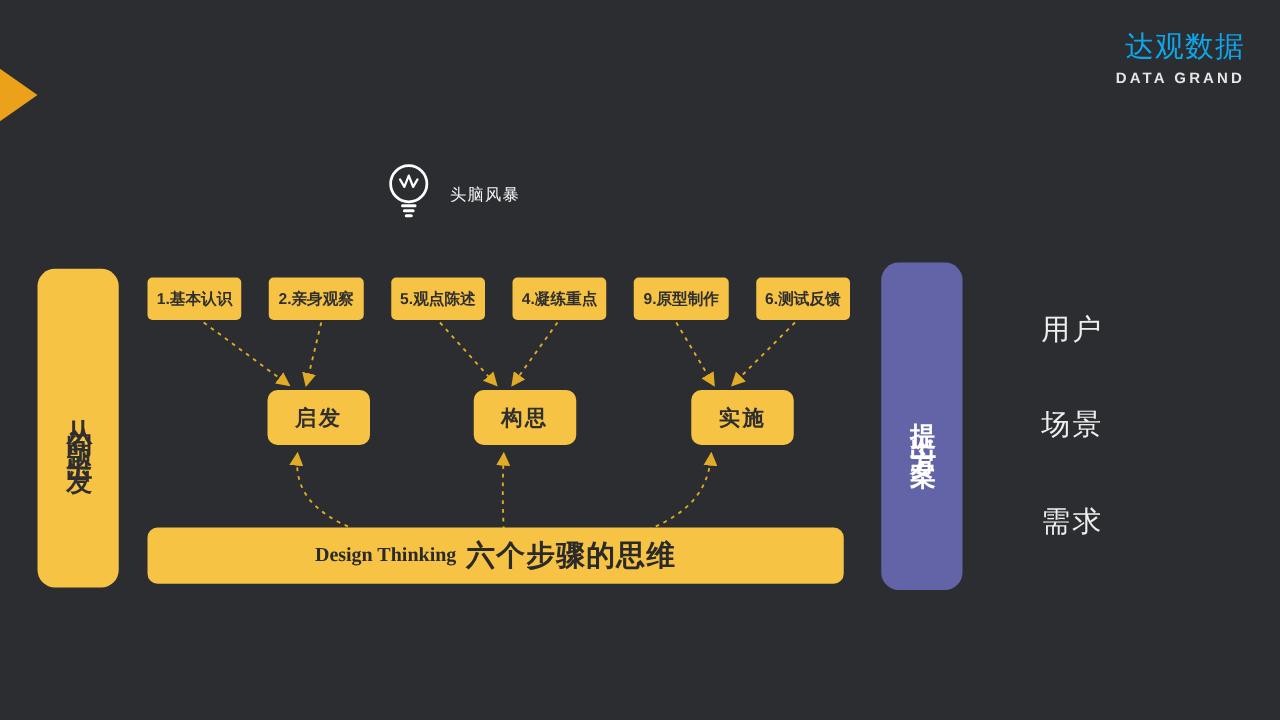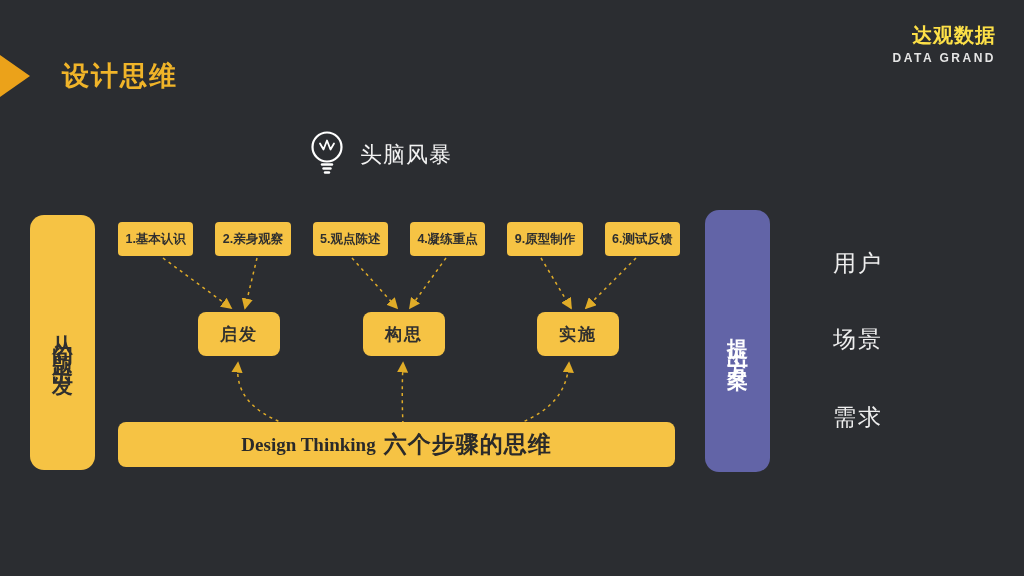--- a/index.html
+++ b/index.html
@@ -30,44 +30,44 @@
     font-weight: 600;
     color: #f0b429;
     letter-spacing: 2px;
   }
   .logo {
     position: absolute;
     right: 28px; top: 22px;
     text-align: right;
   }
   .logo-brand {
-    font-size: 20px;
-    font-weight: 700;
-    color: #fde047;
+    font-size: 23px;
+    font-weight: 400;
+    color: #0ea5e9;
     letter-spacing: 1px;
   }
   .logo-sub {
     font-size: 12px;
     font-weight: 700;
     color: #e5e5e5;
     letter-spacing: 2.5px;
     margin-top: 2px;
   }
 
   
   .brainstorm {
     position: absolute;
     left: 308px; top: 130px;
     display: flex;
     align-items: center;
     gap: 14px;
   }
   .brainstorm-label {
     color: #f2f2f2;
-    font-size: 22px;
+    font-size: 13px;
     letter-spacing: 1px;
   }
 
   
   .pillar {
     position: absolute;
     border-radius: 14px;
     display: flex;
     align-items: center;
     justify-content: center;
@@ -123,41 +123,42 @@
     background: #f6c344;
     border-radius: 8px;
     display: flex;
     align-items: center;
     justify-content: center;
     font-size: 17px;
     font-weight: 700;
     color: #2f2f2f;
     z-index: 2;
     letter-spacing: 2px;
+    margin-left: 16px;
   }
   .phase-1 { left: 198px; }
   .phase-2 { left: 363px; }
   .phase-3 { left: 537px; }
 
   
   .bottom-bar {
     position: absolute;
     left: 118px; top: 422px;
     width: 557px; height: 45px;
     background: #f6c344;
     border-radius: 8px;
     display: flex;
     align-items: center;
     justify-content: center;
     z-index: 2;
     gap: 8px;
   }
   .bottom-bar .en {
     font-family: "Liberation Serif", serif;
-    font-size: 19px;
+    font-size: 16px;
     font-weight: 700;
     color: #2a2a2a;
   }
   .bottom-bar .zh {
     font-size: 23px;
     font-weight: 700;
     color: #2a2a2a;
     letter-spacing: 1px;
   }
 
@@ -181,21 +182,20 @@
     z-index: 1;
     pointer-events: none;
   }
 </style>
 </head>
 <body>
 
 <div class="slide">
 
   <div class="title-arrow"></div>
-  <div class="page-title">设计思维</div>
 
   <div class="logo">
     <div class="logo-brand">达观数据</div>
     <div class="logo-sub">DATA GRAND</div>
   </div>
 
   <div class="brainstorm">
     <span>
       <svg width="38" height="46" viewBox="0 0 38 46">
         <circle cx="19" cy="17" r="14.5" fill="none" stroke="#ffffff" stroke-width="2.2"></circle>

